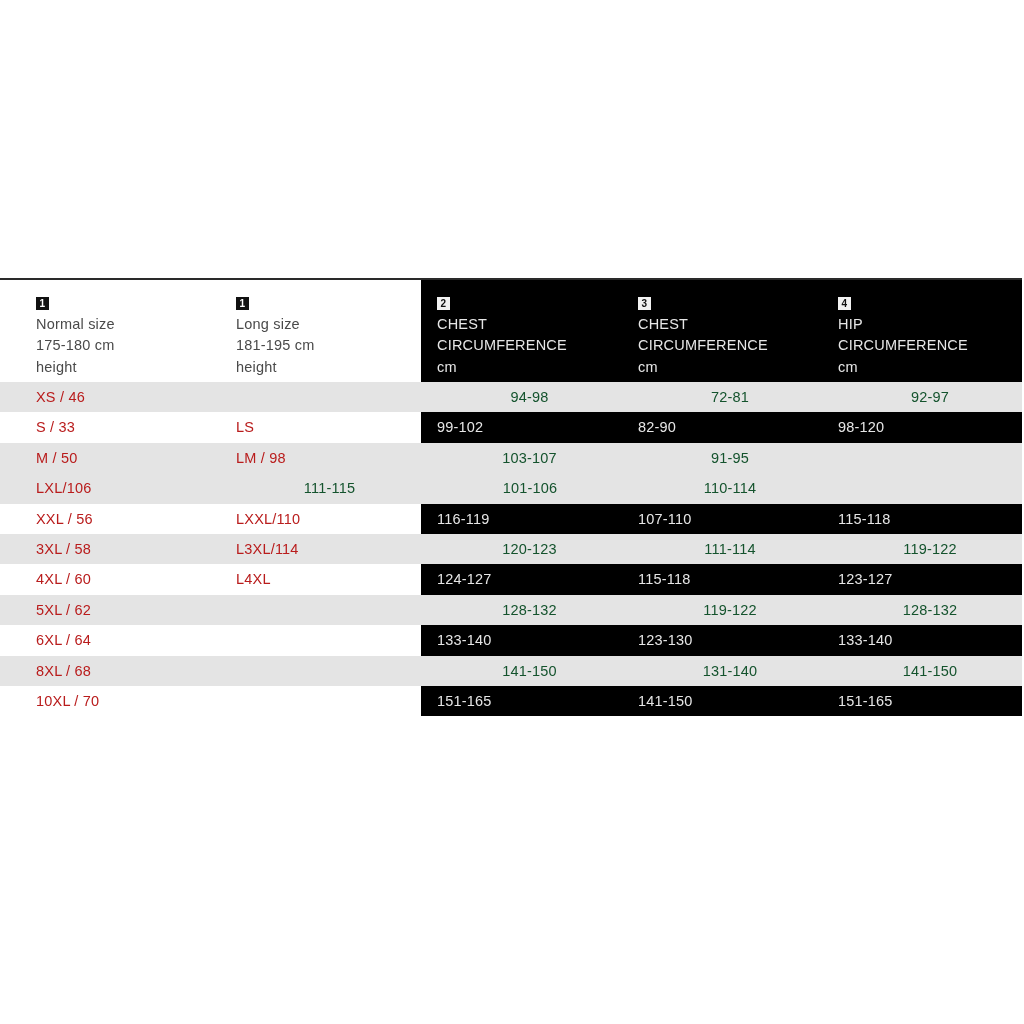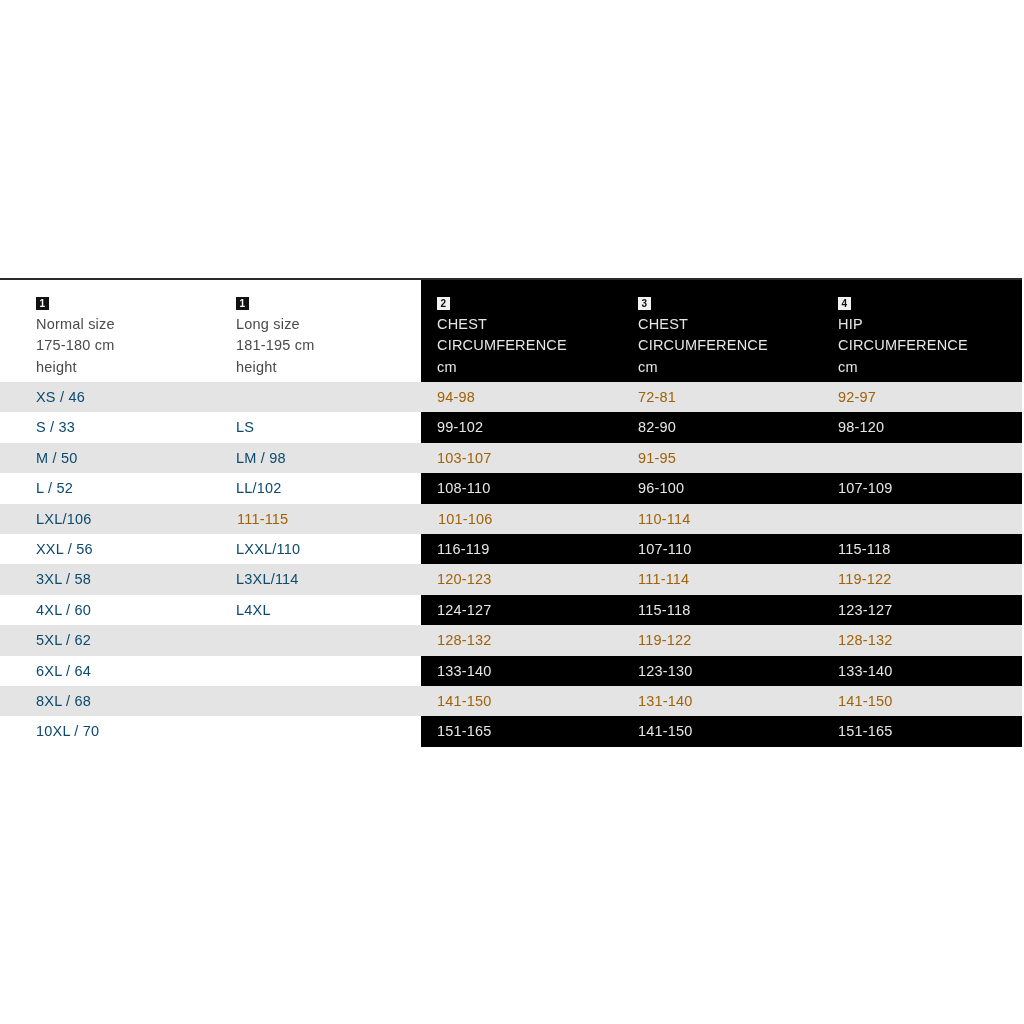--- a/index.html
+++ b/index.html
@@ -15,22 +15,22 @@
   .c1 { width:200px; } .c2 { width:221px; } .c3 { width:201px; } .c4 { width:200px; } .c5 { width:200px; }
   .badge { display:inline-block; width:13px; height:13px; font-size:10px; line-height:13px;
            text-align:center; font-weight:bold; margin-bottom:2px; }
   .hcell.light .badge { background:#111; color:#fff; }
   .hcell.dark .badge { background:#f2f2f2; color:#111; }
   .hline { display:block; }
   .row { display:flex; height:30.4px; font-size:14.5px; letter-spacing:0.2px; }
   .row.gray { background:#e4e4e4; }
   .row.white { background:#ffffff; }
   .cell { box-sizing:border-box; line-height:30.4px; white-space:nowrap; }
-  .cell.l { padding-left:36px; color:#0c4a6e; }
-  .row.gray .cell.r { padding-left:16px; color:#a16207; }
+  .cell.l { padding-left:36px; color:#b91c1c; }
+  .row.gray .cell.r { padding-left:16px; color:#14532d;text-align:center; }
   .row.white .cell.r { padding-left:16px; color:#e6e6e6; background:#000; }
   .row.white .cell.r.c3 { }
 </style>
 </head>
 <body>
 
 <div class="table">
   <div class="topline"></div>
   <div class="hdr">
     <div class="hcell light c1">
@@ -78,27 +78,20 @@
         <div class="cell r c3">99-102</div>
         <div class="cell r c4">82-90</div>
         <div class="cell r c5">98-120</div>
       </div>
       <div class="row gray">
         <div class="cell l c1">M / 50</div>
         <div class="cell l c2">LM / 98</div>
         <div class="cell r c3">103-107</div>
         <div class="cell r c4">91-95</div>
       </div>
-      <div class="row white">
-        <div class="cell l c1">L / 52</div>
-        <div class="cell l c2">LL/102</div>
-        <div class="cell r c3">108-110</div>
-        <div class="cell r c4">96-100</div>
-        <div class="cell r c5">107-109</div>
-      </div>
       <div class="row gray">
         <div class="cell l c2">LXL/106</div>
         <div class="cell r c3">111-115</div>
         <div class="cell r c4">101-106</div>
         <div class="cell r c5">110-114</div>
       </div>
       <div class="row white">
         <div class="cell l c1">XXL / 56</div>
         <div class="cell l c2">LXXL/110</div>
         <div class="cell r c3">116-119</div>

